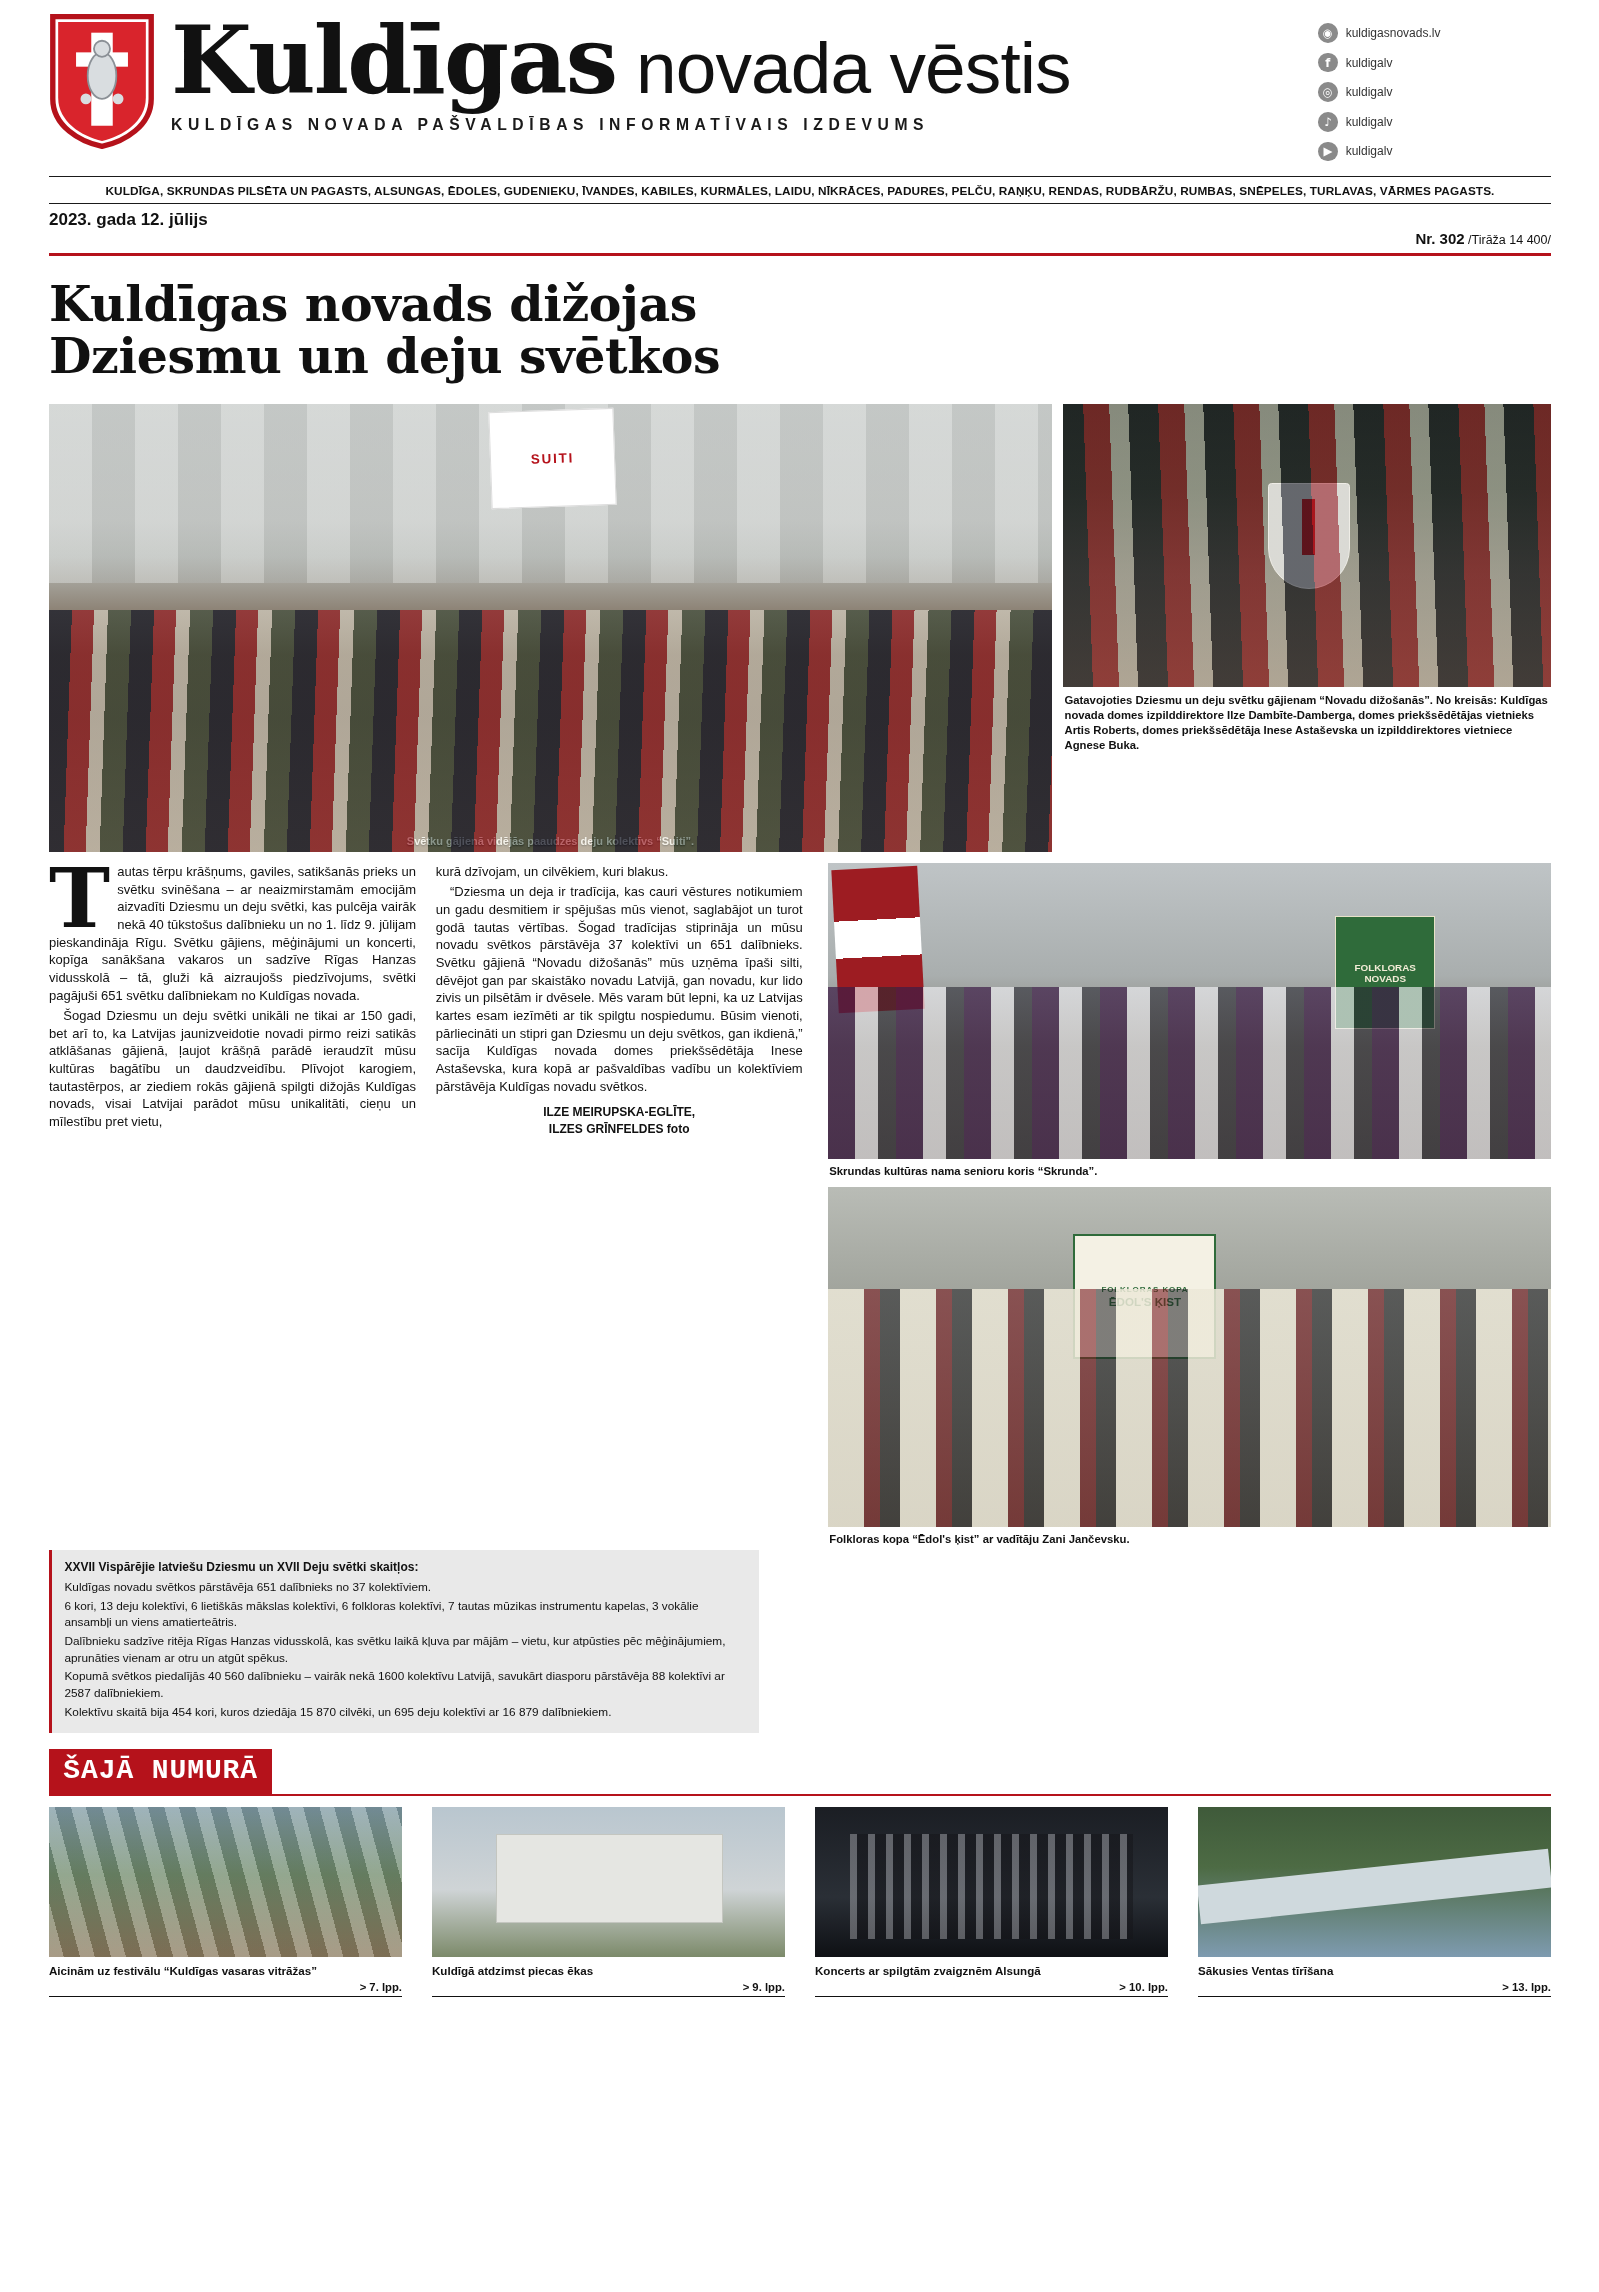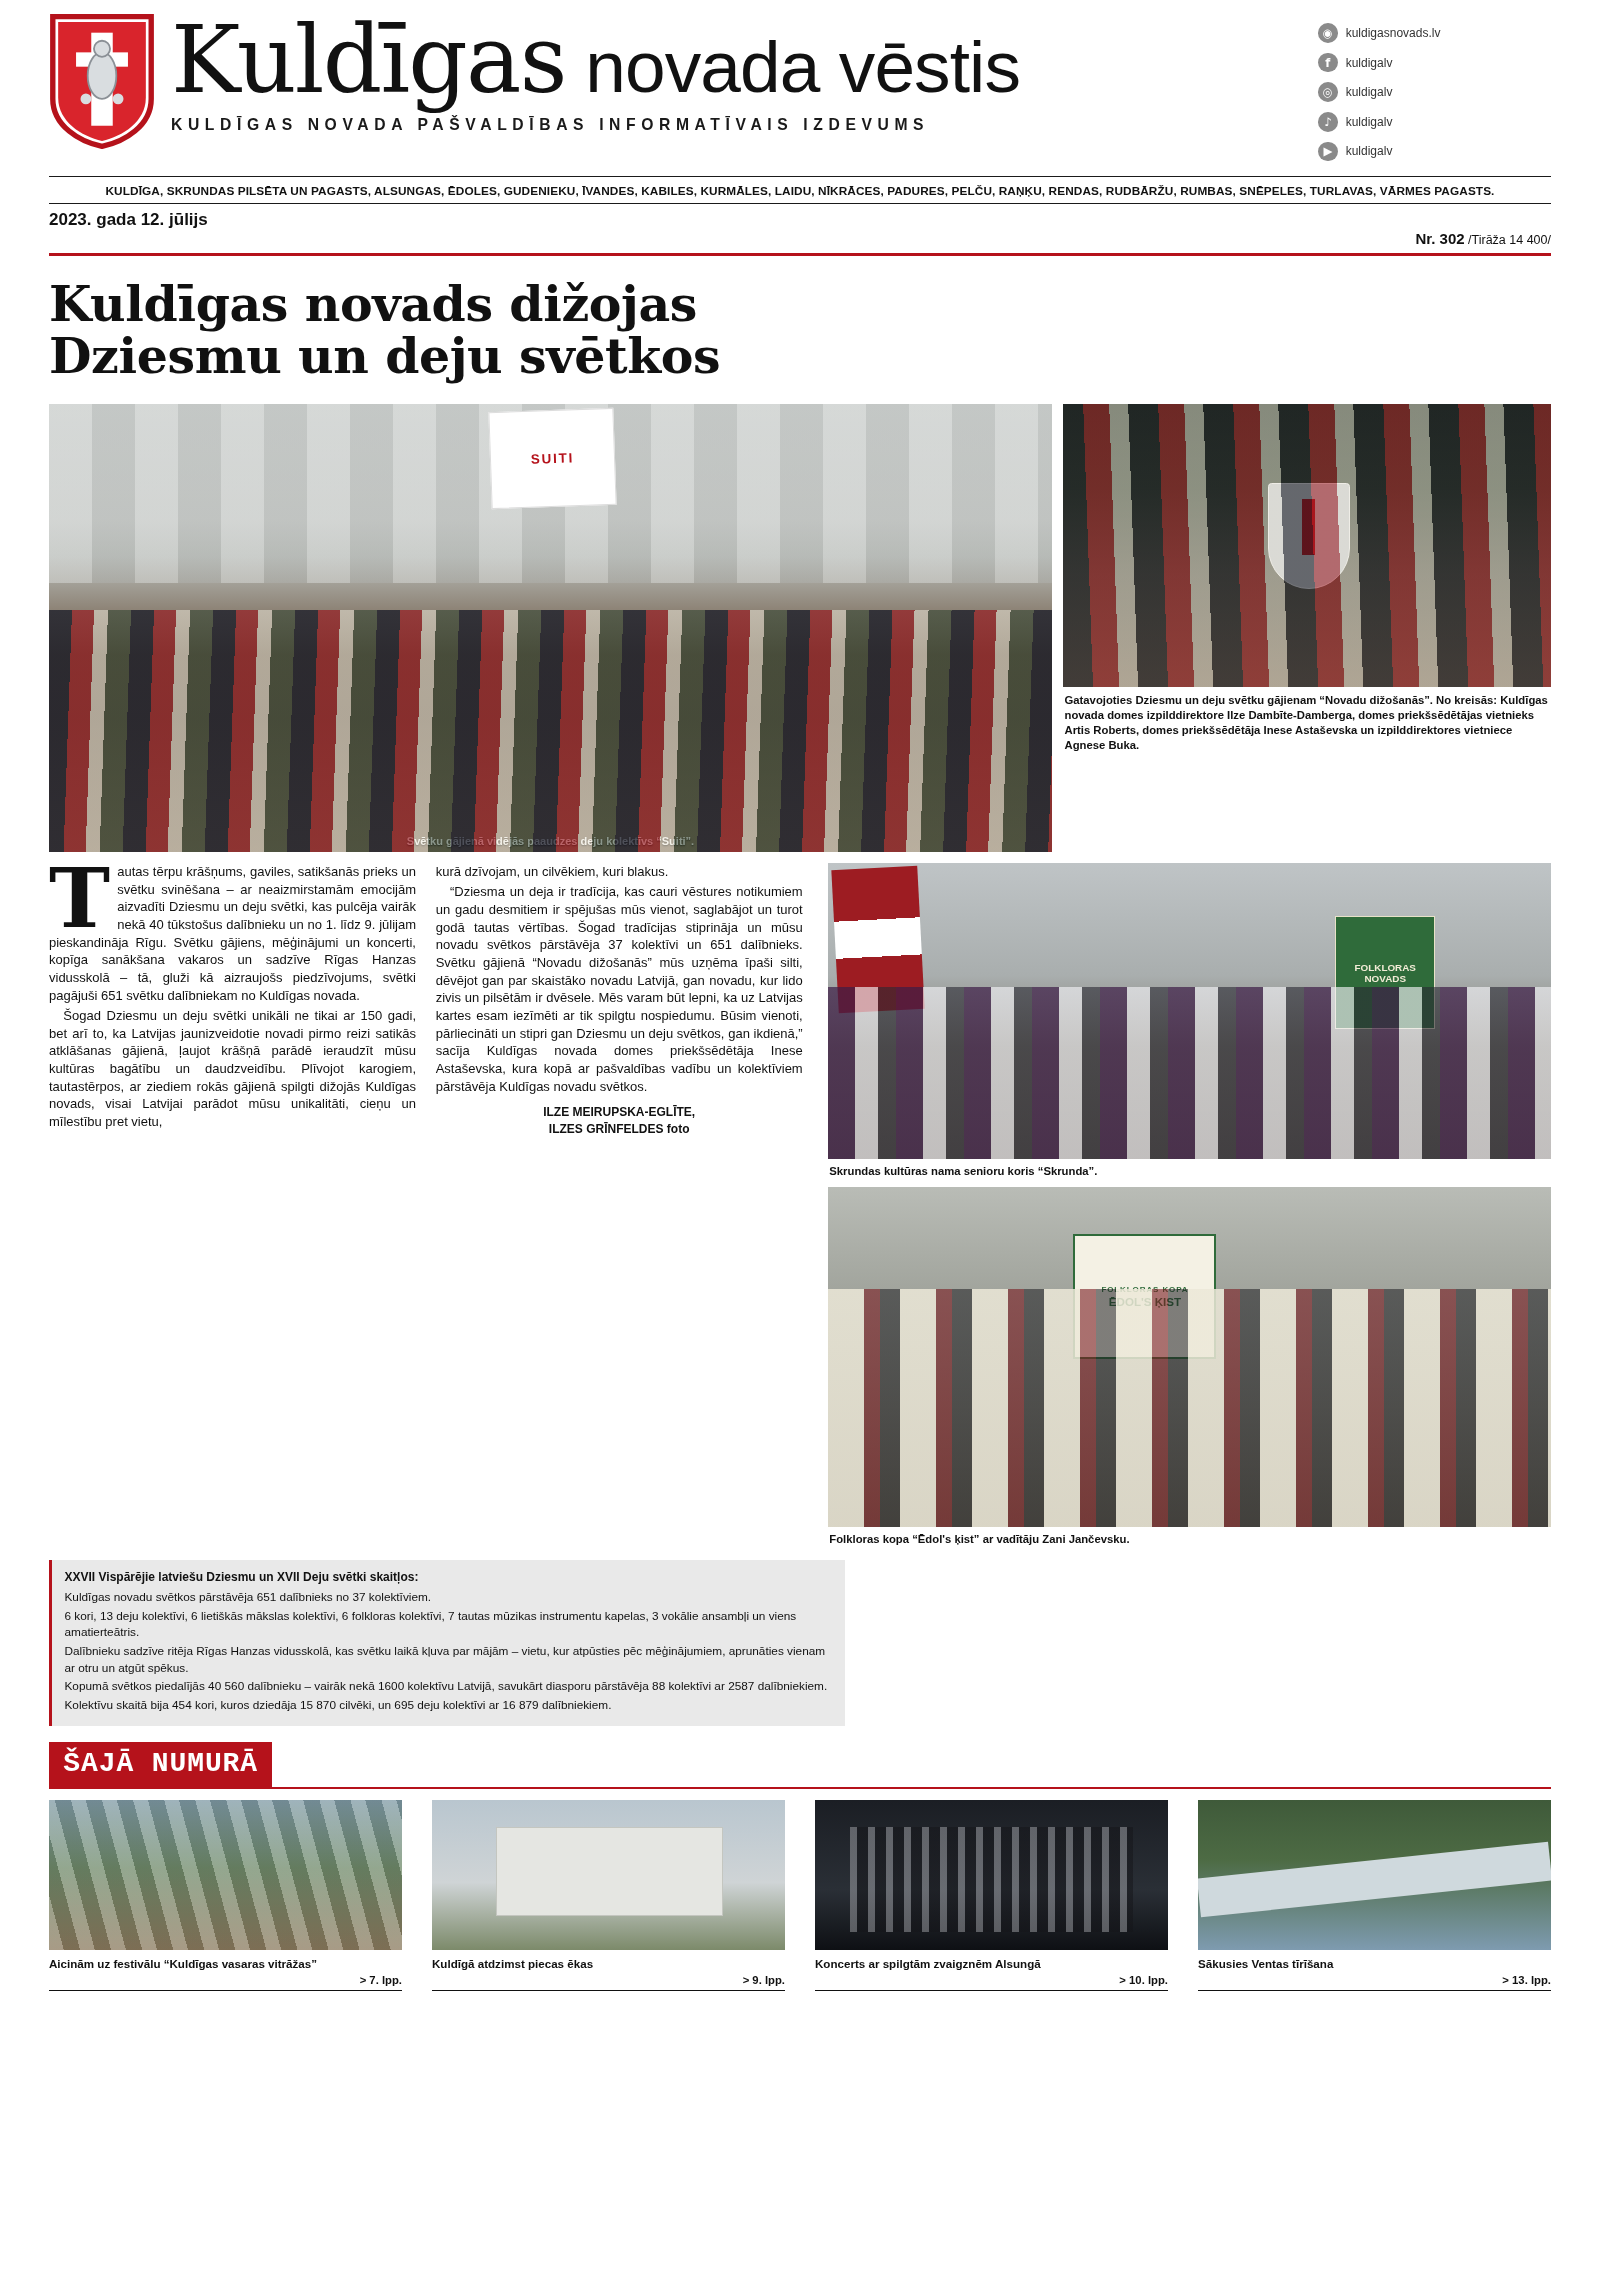--- a/index.html
+++ b/index.html
@@ -13,21 +13,21 @@
   }
   .page { position:relative; width:1600px; height:2293px; padding:0 49px; }
 
   
   .masthead { display:flex; align-items:flex-start; padding-top:12.5px; }
   .crest { width:106px; height:136px; flex:0 0 106px; margin-right:16px; }
   .title-block { flex:1 1 auto; padding-top:5.4px; }
   .nameplate { display:flex; align-items:baseline; }
   .np-1 {
     font-family:"DejaVu Serif", serif;
-    font-weight:normal;
+    font-weight:bold;
     font-size:93px;
     line-height:0.92;
     letter-spacing:-1.8px;
   }
   .np-2 {
     font-family:"Liberation Sans", sans-serif;
     font-size:73px;
     line-height:0.95;
     font-weight:400;
     margin-left:19.7px;
@@ -201,22 +201,22 @@
   .tcol p.first { text-indent:0; }
   .dropcap {
     float:left; font-family:"DejaVu Serif", serif; font-weight:bold;
     font-size:82px; line-height:0.78; margin:3.6px 7.2px 0 0; color:#111;
   }
   .byline { text-align:center; font-weight:bold; font-size:12px; line-height:1.35; margin-top:9px; }
 
   
   .factbox {
     background:#e9e9e9; border-left:3.6px solid #b5121b;
-    padding:9px 12.5px 10.7px; margin-top:13px;
-    font-size:11.8px; line-height:1.42; width:796px;
+    padding:9px 12.5px 10.7px; margin-top:3px;
+    font-size:11.8px; line-height:1.42; width:710px;
   }
   .factbox .fb-title { font-weight:bold; margin-bottom:2.7px; font-size:12px; }
   .factbox p { margin:0 0 1.8px; }
 
   
   .sn-wrap { margin-top:16px; }
   .sn-bar {
     background:#b5121b; color:#fff; font-weight:bold;
     font-size:28px; letter-spacing:0.9px;
     padding:6.3px 14.3px 8px; display:inline-block;font-family:Liberation Mono, monospace;

